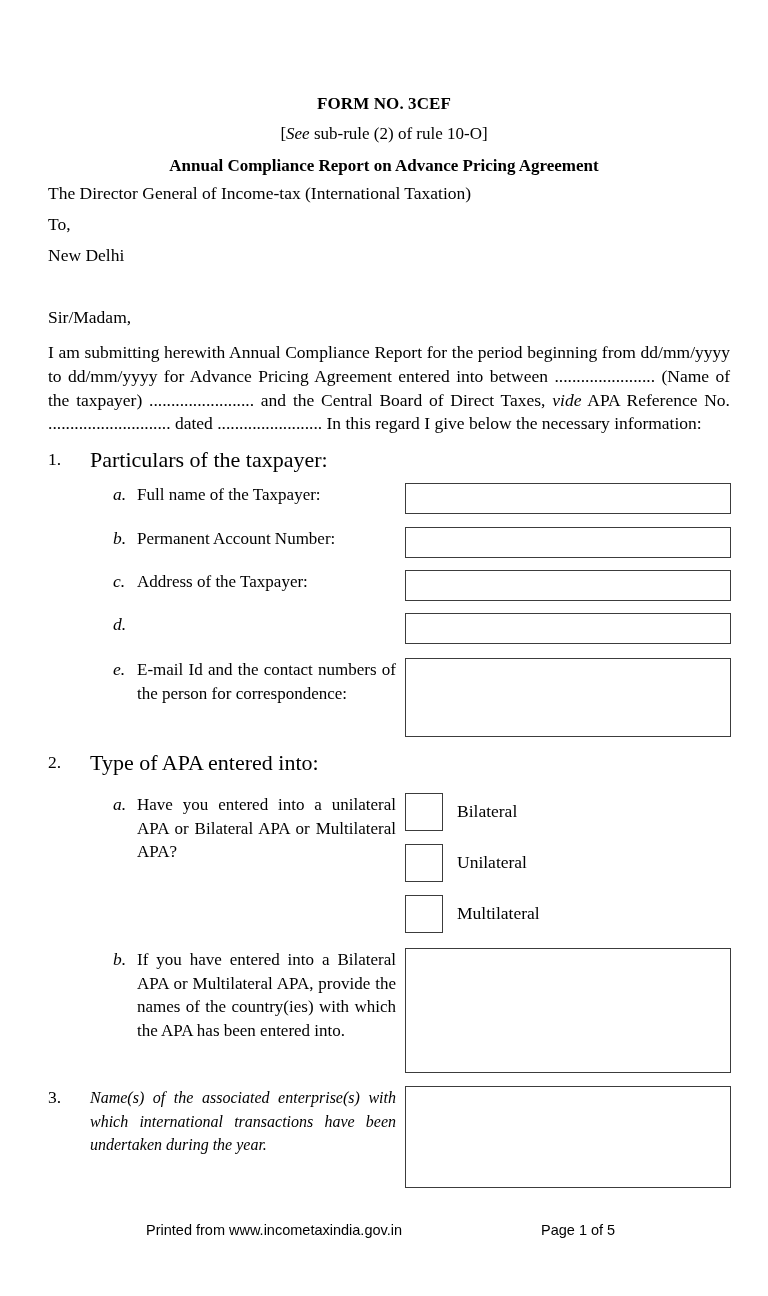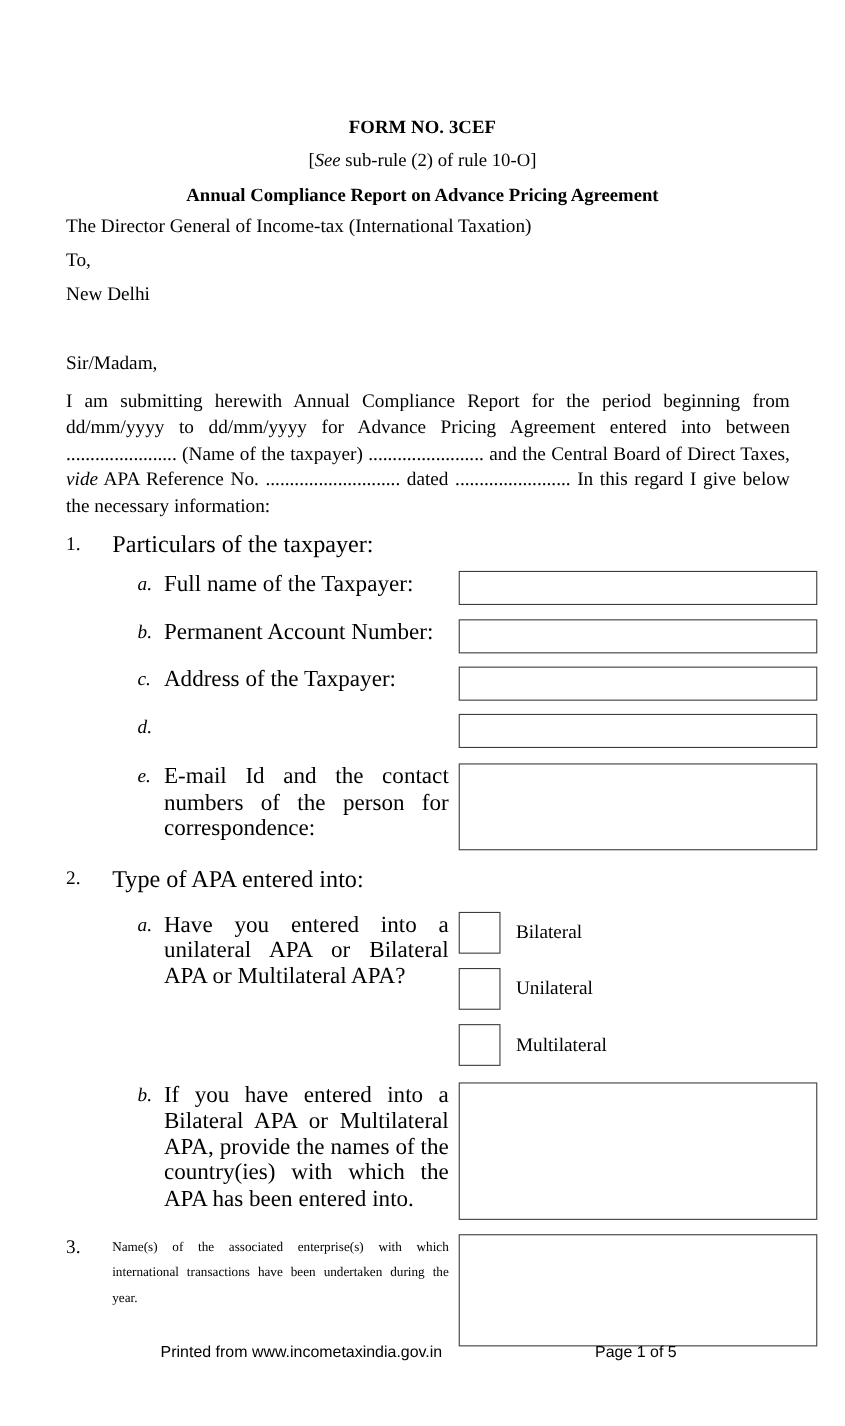--- a/index.html
+++ b/index.html
@@ -11,21 +11,21 @@
     font-family: "Liberation Serif", "DejaVu Serif", serif;
     color: #000000;
     position: relative;
     overflow: hidden;
   }
 
   .page {
     position: relative;
     width: 768px;
     height: 1296px;
-    padding: 12px;
+    padding: 0;
   }
 
   
   .title-block { padding-top: 92px; }
   .form-title {
     text-align: center;
     font-weight: bold;
     font-size: 17px;
     letter-spacing: 0.1px;
     line-height: 1.45;
@@ -106,33 +106,34 @@
     position: absolute;
     left: 113px;
     top: 0;
     font-style: italic;
     font-size: 17.5px;
     line-height: 23.6px;
   }
   .sub-text {
     margin-left: 137px;
     margin-right: 0px;
-    font-size: 21px;
+    font-size: 17px;
     line-height: 23.6px;
     text-align: justify;
     text-justify: inter-word;
   }
 
   
   .num-text {
     margin-left: 90px;
-    font-size: 12px;
+    font-size: 16px;
     line-height: 23.6px;
     text-align: justify;
     text-justify: inter-word;
+    font-style: italic;
   }
 
   
   .box {
     border: 1px solid #3c3c3c;
     background: #ffffff;
     margin-left: 9px;
     width: 326px;
     flex: 0 0 326px;
   }

